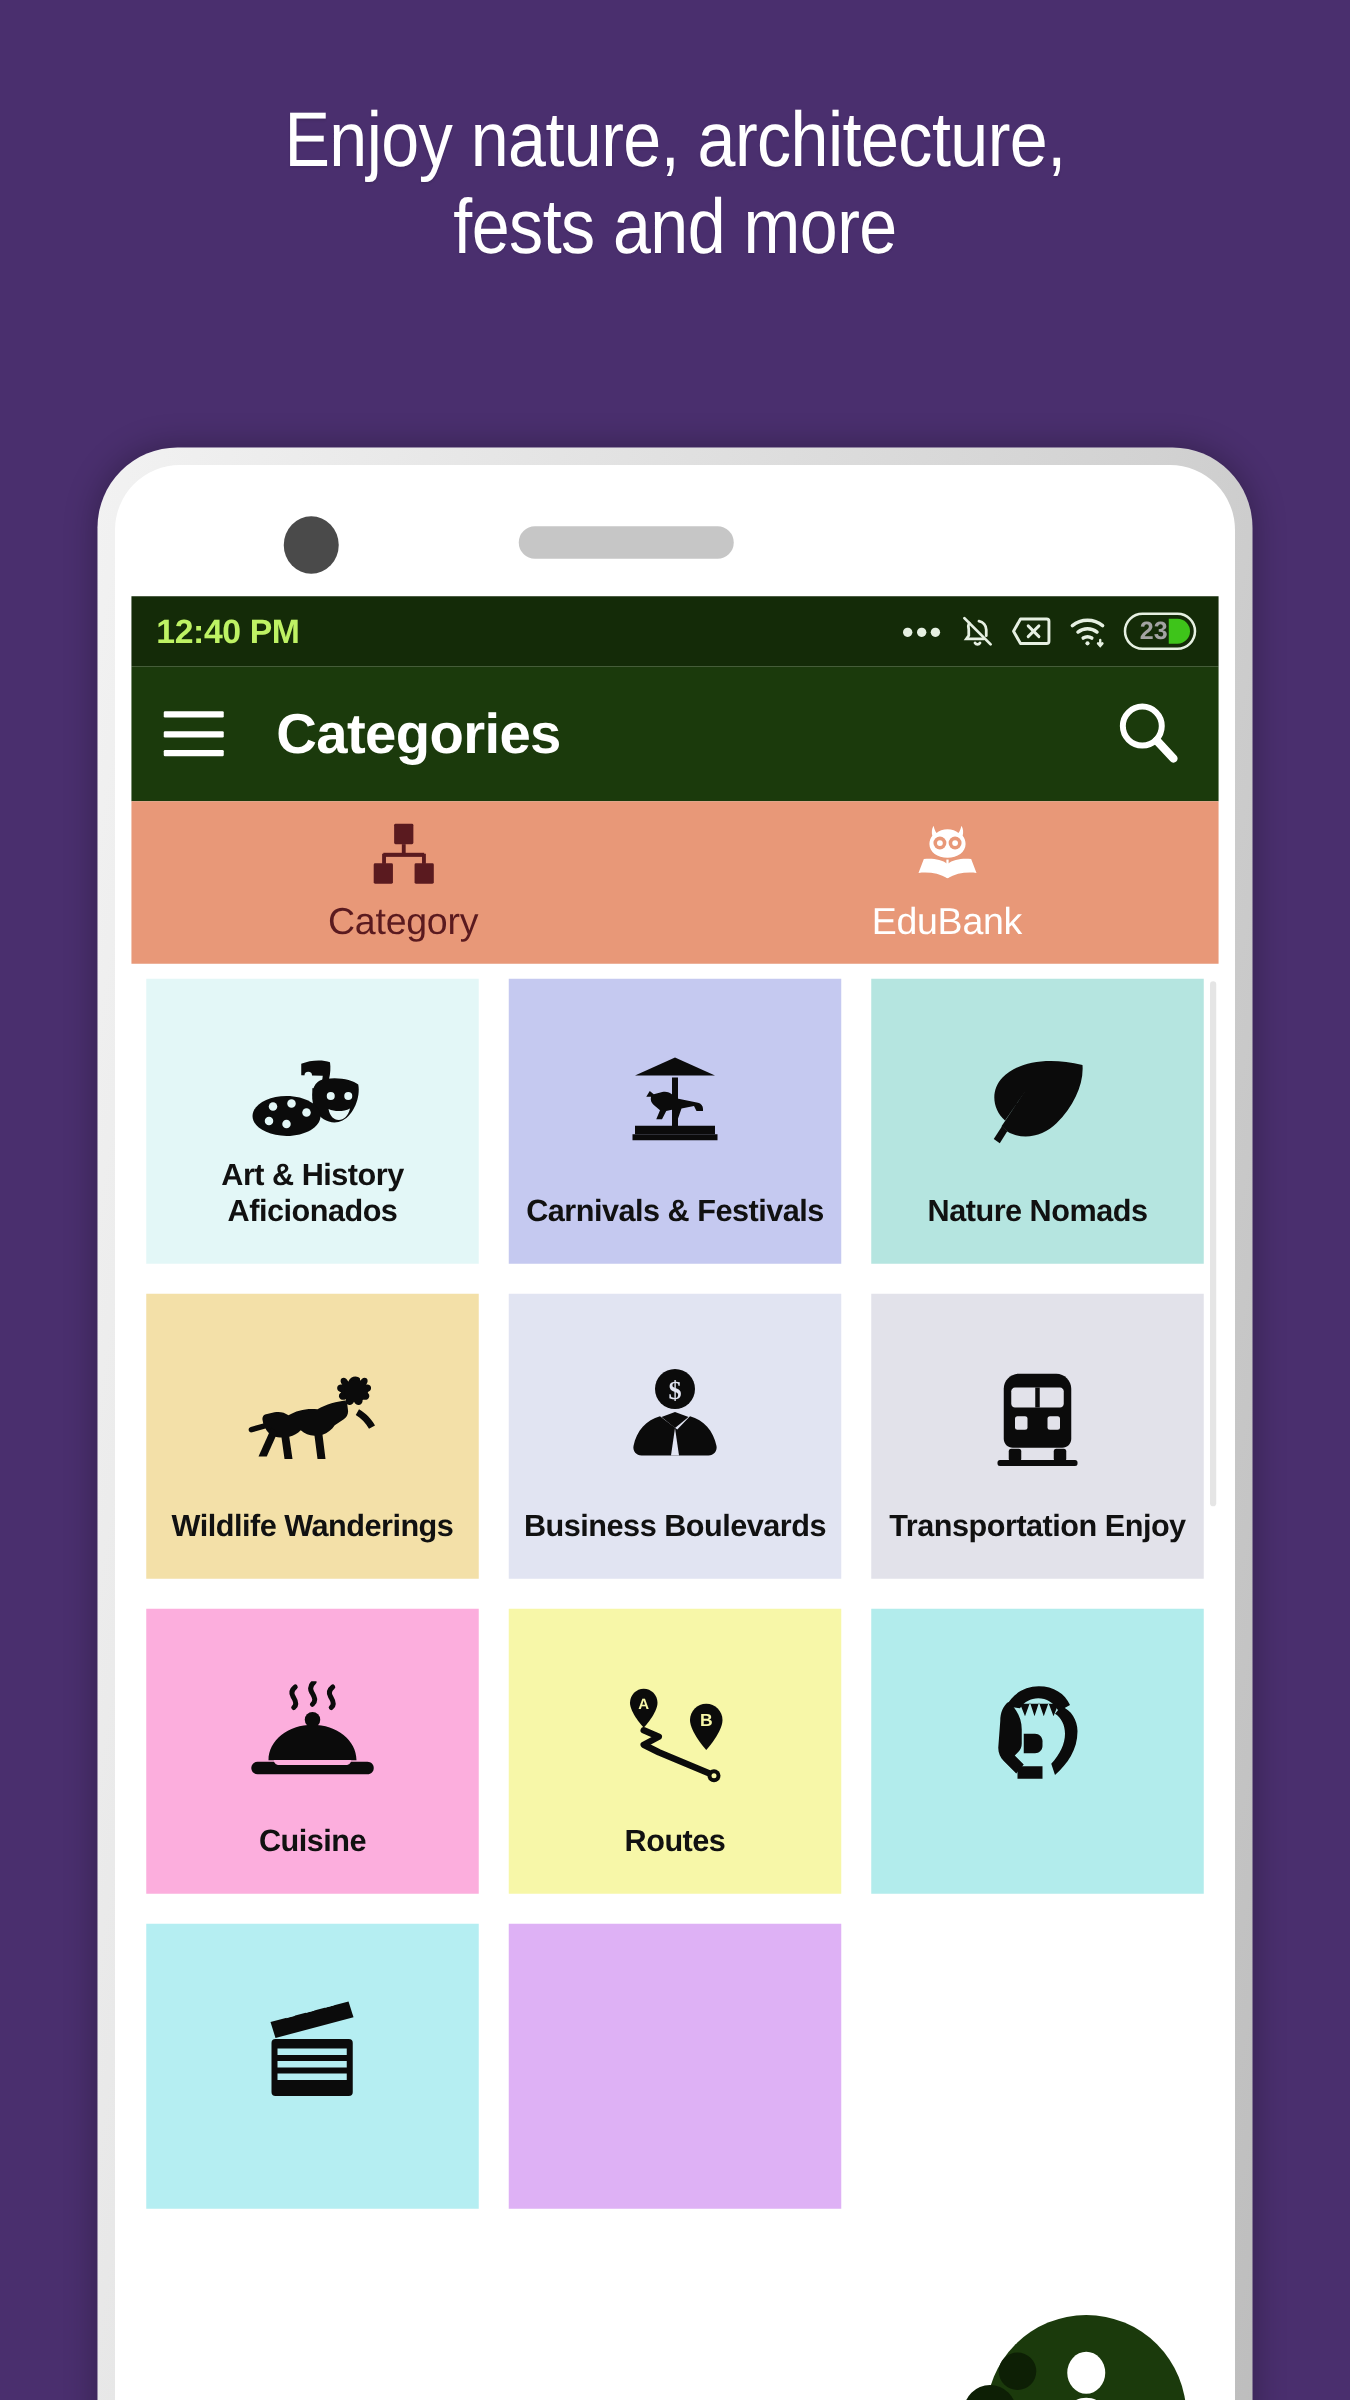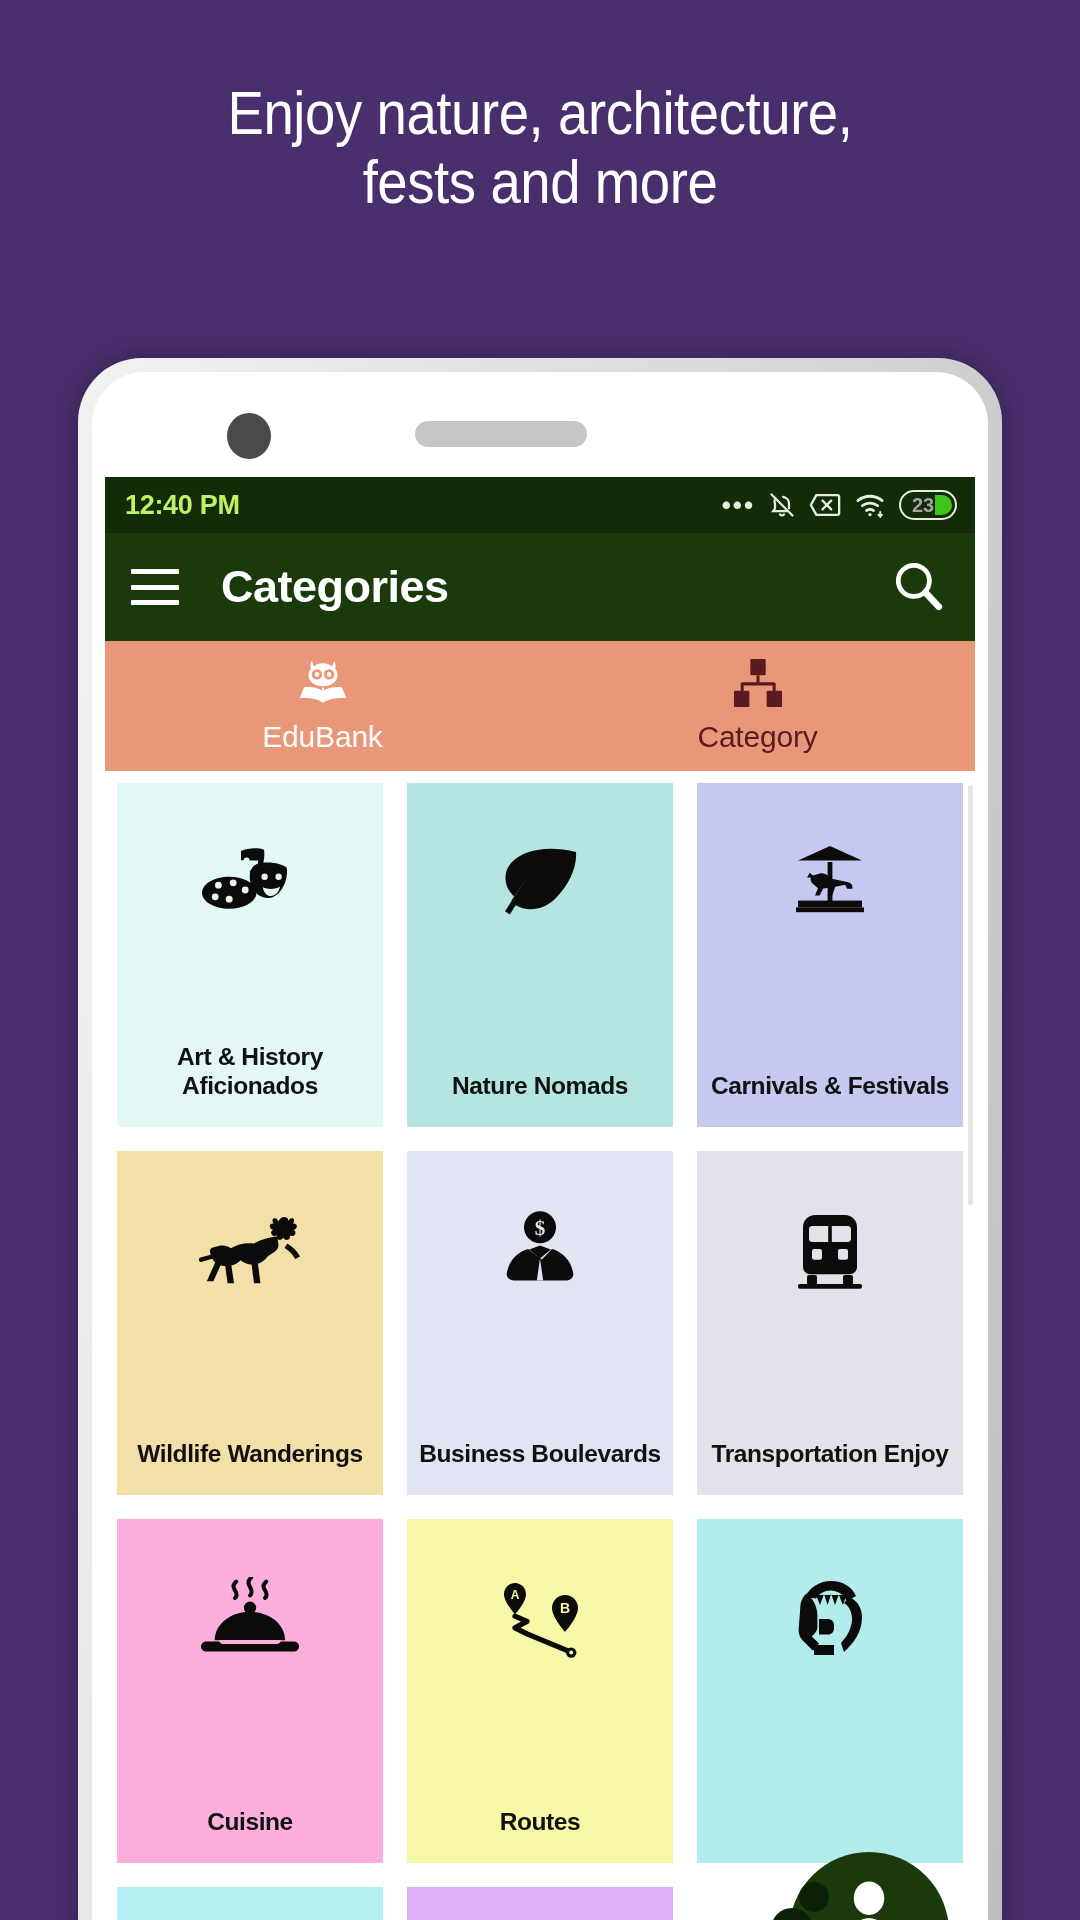--- a/index.html
+++ b/index.html
@@ -147,21 +147,21 @@
     left: 0; top: 386px;
     width: 870px; height: 1207px;
     padding: 12px 12px 0 12px;
     display: grid;
     grid-template-columns: repeat(3, 1fr);
     gap: 24px 24px;
     align-content: start;
     overflow: hidden;
   }
   .card {
-    height: 344px;
+    height: 228px;
     display: flex;
     flex-direction: column;
     justify-content: flex-end;
     padding-bottom: 26px;
     position: relative;
     cursor: pointer;
   }
   .card-icon {
     position: absolute;
     top: 0; left: 0; right: 0;
@@ -258,48 +258,48 @@
         <div class="appbar-title">Categories</div>
         <div class="search-icon">
           <svg width="54" height="54" viewBox="0 0 26 26" fill="none" stroke="#ffffff" stroke-width="2.3" stroke-linecap="round">
             <circle cx="11" cy="11" r="7.5"></circle>
             <line x1="16.6" y1="16.6" x2="23" y2="23.5" stroke-width="3.2"></line>
           </svg>
         </div>
       </div>
 
       <div class="tabbar">
+        <div class="tab selected">
+          <span>
+            <svg width="54" height="50" viewBox="0 0 28 26" fill="#5a1a1f">
+              <rect x="10" y="0.5" width="8" height="8.5" rx="0.6"></rect>
+              <rect x="1.5" y="17" width="8" height="8.5" rx="0.6"></rect>
+              <rect x="18.5" y="17" width="8" height="8.5" rx="0.6"></rect>
+              <rect x="13.2" y="9" width="1.6" height="4.5"></rect>
+              <rect x="5.5" y="12.6" width="17" height="1.7"></rect>
+              <rect x="5" y="13" width="1.6" height="4.2"></rect>
+              <rect x="21.6" y="13" width="1.6" height="4.2"></rect>
+            </svg>
+          </span>
+          <span class="tab-label">Category</span>
+        </div>
         <div class="tab">
           <span>
             <svg width="54" height="50" viewBox="0 0 30 28" fill="#ffffff">
               <path d="M8.8 1.5c.3 1.4.6 2.4 1.3 3.2C11.2 3.6 13 3 15 3s3.8.6 4.9 1.7c.7-.8 1-1.8 1.3-3.2.9 1.3 1 3 .6 4.4.8 1 1.3 2.3 1.3 3.7 0 3.6-3.6 6.2-8.1 6.2S6.9 13.2 6.9 9.6c0-1.4.5-2.7 1.3-3.7-.4-1.4-.3-3.1.6-4.4z"></path>
               <circle cx="11.6" cy="9.2" r="2.9" fill="#e89878"></circle>
               <circle cx="18.4" cy="9.2" r="2.9" fill="#e89878"></circle>
               <circle cx="11.6" cy="9.2" r="1.3" fill="#ffffff"></circle>
               <circle cx="18.4" cy="9.2" r="1.3" fill="#ffffff"></circle>
               <path d="M15 11.6l1.5 2.6h-3z"></path>
               <path d="M15 18.6c-2.6-2-6.5-2.6-10.6-2.2l-2.4 6.2c4.6-.5 9.2.1 13 2.4 3.8-2.3 8.4-2.9 13-2.4l-2.4-6.2c-4.1-.4-8 .2-10.6 2.2z"></path>
               <rect x="14.5" y="16.6" width="1" height="8.2"></rect>
             </svg>
           </span>
           <span class="tab-label">EduBank</span>
-        </div>
-        <div class="tab selected">
-          <span>
-            <svg width="54" height="50" viewBox="0 0 28 26" fill="#5a1a1f">
-              <rect x="10" y="0.5" width="8" height="8.5" rx="0.6"></rect>
-              <rect x="1.5" y="17" width="8" height="8.5" rx="0.6"></rect>
-              <rect x="18.5" y="17" width="8" height="8.5" rx="0.6"></rect>
-              <rect x="13.2" y="9" width="1.6" height="4.5"></rect>
-              <rect x="5.5" y="12.6" width="17" height="1.7"></rect>
-              <rect x="5" y="13" width="1.6" height="4.2"></rect>
-              <rect x="21.6" y="13" width="1.6" height="4.2"></rect>
-            </svg>
-          </span>
-          <span class="tab-label">Category</span>
         </div>
       </div>
 
       <div class="grid">
 
         <div class="card" style="background:#e3f7f7">
           <div class="card-icon">
             <svg width="100" height="78" viewBox="0 0 50 39" fill="#0b0b0b">
               <path d="M20.5 3.5c3.5-1.5 8.5-1.8 11.5-.6.6 4-.5 9.8-3.3 12.5-1 .9-2.3 1.3-3.6 1.1l-.2-3.2c1.2.1 2.1-.1 2.8-.8.9-.9 1.3-2.5 1.4-4.2l-8.6-.2c0-1.6 0-3.2 0-4.6z"></path>
               <circle cx="23.3" cy="8.2" r="1.5" fill="#e3f7f7"></circle>
@@ -311,41 +311,41 @@
               <circle cx="9.2" cy="20.6" r="1.7" fill="#e3f7f7"></circle>
               <circle cx="16.6" cy="19.4" r="1.7" fill="#e3f7f7"></circle>
               <circle cx="22.6" cy="23" r="1.7" fill="#e3f7f7"></circle>
               <circle cx="7.6" cy="26.4" r="1.7" fill="#e3f7f7"></circle>
               <circle cx="14.6" cy="27.6" r="1.7" fill="#e3f7f7"></circle>
             </svg>
           </div>
           <div class="card-label">Art &amp; History Aficionados</div>
         </div>
 
-        <div class="card" style="background:#b5e5e0">
-          <div class="card-icon">
-            <svg width="88" height="74" viewBox="0 0 44 37" fill="#0b0b0b">
-              <path d="M40 3c-14-3.5-26-1.2-32 5C3.2 13 3.8 20.5 9 25.2l8-11.6-9.4 13.9 2.3 2.1c6.3 3.7 14.4 2 19.8-3.4C36.5 19.5 40.6 10.6 40 3z"></path>
-              <path d="M7.8 27.5l-3.3 5.1 2.4 1.7 3-4.8z"></path>
-            </svg>
-          </div>
-          <div class="card-label">Nature Nomads</div>
-        </div>
-
         <div class="card" style="background:#c5c9f0">
           <div class="card-icon">
             <svg width="92" height="80" viewBox="0 0 46 40" fill="#0b0b0b">
               <path d="M23 1.5l16 7.2H7z"></path>
               <rect x="21.8" y="9.5" width="2.4" height="21"></rect>
               <rect x="7" y="28.8" width="32" height="3.4"></rect>
               <rect x="6" y="32.2" width="34" height="2.4"></rect>
               <path d="M11.5 17.2l1.4-2.3 1.6 1.3 3.4-.9c1.5-.4 3 .1 4.1 1.1l1.4 1.4 8.8 1.8c1.2.3 2 1.3 2 2.5v.8h-2.6l-1-2-5 1-1.5 4.3h-2.3l1.3-4.1-3.6.8-1.7 3.3h-2.3l1.5-3.6-2.6-2.2c-.9-.8-1.3-2-1-3.2z"></path>
             </svg>
           </div>
           <div class="card-label">Carnivals &amp; Festivals</div>
+        </div>
+
+        <div class="card" style="background:#b5e5e0">
+          <div class="card-icon">
+            <svg width="88" height="74" viewBox="0 0 44 37" fill="#0b0b0b">
+              <path d="M40 3c-14-3.5-26-1.2-32 5C3.2 13 3.8 20.5 9 25.2l8-11.6-9.4 13.9 2.3 2.1c6.3 3.7 14.4 2 19.8-3.4C36.5 19.5 40.6 10.6 40 3z"></path>
+              <path d="M7.8 27.5l-3.3 5.1 2.4 1.7 3-4.8z"></path>
+            </svg>
+          </div>
+          <div class="card-label">Nature Nomads</div>
         </div>
 
 
         <div class="card" style="background:#f3e0a8">
           <div class="card-icon">
             <svg width="104" height="72" viewBox="0 0 52 36" fill="#0b0b0b">
               <path d="M45 3.2c.6-1.4 1.7-2 2.6-1.4.7.5.6 1.7-.2 2.6.9-.3 1.8.1 2 1 .2.9-.5 1.8-1.6 2 .9.5 1.2 1.5.7 2.3-.5.8-1.7 1-2.6.4.4 1-.1 2-1 2.3-.9.3-2-.3-2.3-1.3-.3 1-1.3 1.6-2.2 1.3-.9-.3-1.4-1.3-1-2.3-.9.6-2.1.4-2.6-.4-.5-.8-.2-1.8.7-2.3-1.1-.2-1.8-1.1-1.6-2 .2-.9 1.1-1.3 2-1-.8-.9-.9-2.1-.2-2.6.9-.6 2 0 2.6 1.4C41 1.2 43.1.6 44.4 1.4c.2.1.4.3.6.5z"></path>
               <ellipse cx="43.4" cy="6.8" rx="4.8" ry="4.4"></ellipse>
               <path d="M40 10.6c-4.4.4-8.6 1.6-12 3.6-4.4-.5-8.4.5-11.6 2.4-1.6-1.2-3.6-1.6-5.6-1.2l-3.4.8c-1 .2-1.6 1.2-1.4 2.2l.3 1.5-5 1.4c-.6.2-1 .8-.8 1.4.2.6.8.9 1.4.7l5.3-1.5c1.1 2.2 3.3 3.6 5.8 3.6h.6l1.2 8.6h3.2l-1.3-8.9c1.8-.4 3.4-1.3 4.6-2.6 1.5 1.3 3.4 2.1 5.5 2.2l1.2 9.3h3.2l-1.2-9.7c2-.7 3.7-2 4.9-3.8l3.6-2.4c1.2-.8 1.9-2.2 1.7-3.6l-.3-2.4c-.1-1-.9-1.8-2-1.7z"></path>
               <path d="M9.6 21.5l-5.2 11.6h3.3l4.2-9.4z"></path>

